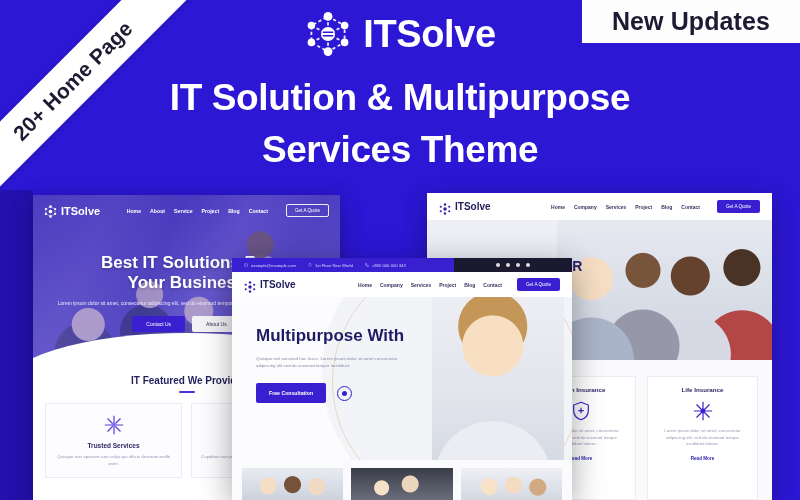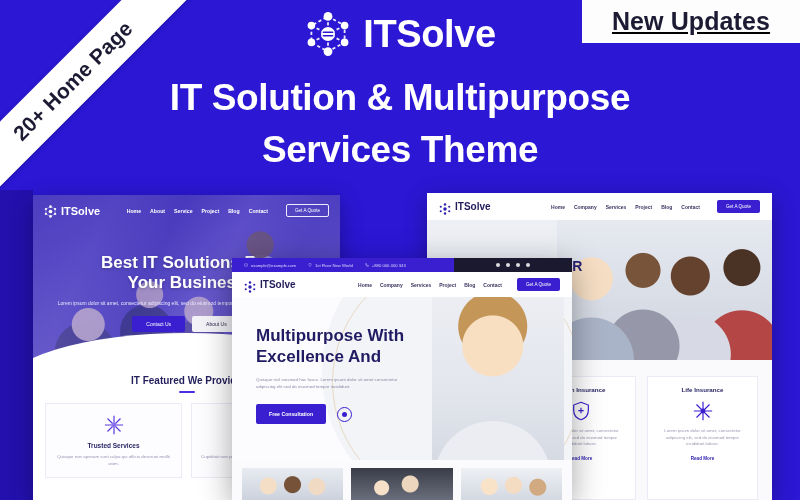--- a/index.html
+++ b/index.html
@@ -19,21 +19,21 @@
     left: -92px; top: 58px;
     transform: rotate(-45deg);
     display: flex; align-items: center; justify-content: center;
     box-shadow: 0 1px 5px rgba(0,0,0,.20);
   }
   .ribbon span { font-size: 21px; font-weight: 700; color: #1c1b33; letter-spacing: .2px; }
 
   
   .badge {
     position: absolute; right: 0; top: 0; width: 218px; height: 43px;
-    background: #fdfdfd; display: flex; align-items: center; justify-content: center; z-index: 40; text-decoration: underline;
+    background: #fdfdfd; display: flex; align-items: center; justify-content: center; z-index: 40;
   }
   .badge span { font-size: 25px; font-weight: 700; color: #1c1b33; letter-spacing: .1px; }
 
   
   .brand { position: absolute; top: 10px; left: 0; width: 800px; display: flex; align-items: center; justify-content: center; gap: 11px; z-index: 30; }
   .brand-mark { width: 48px; height: 48px; }
   .brand-name { font-size: 38px; font-weight: 700; color: #fff; letter-spacing: -.4px; }
 
   
   .headline { position: absolute; top: 72px; left: 0; width: 800px; text-align: center; z-index: 30; }
@@ -358,21 +358,20 @@
         <a>Contact</a>
         <span class="mc-quote">Get A Quote</span>
       </div>
     </div>
     <div class="mc-hero">
       <div class="mc-swoosh"></div>
       <div class="mc-swoosh2"></div>
       <div class="mc-woman"></div>
       <div class="mc-h">
         <div>Multipurpose With</div>
-        <div>Excellence And</div>
       </div>
       <div class="mc-p">Quisque nisl euismod hac fusce. Lorem ipsum dolor sit amet consectetur adipiscing elit sed do eiusmod tempor incididunt.</div>
       <div class="mc-act">
         <span class="mc-btn">Free Consultation</span>
         <span class="mc-play">
             <i></i>
           </span>
       </div>
     </div>
     <div class="mc-strip">

